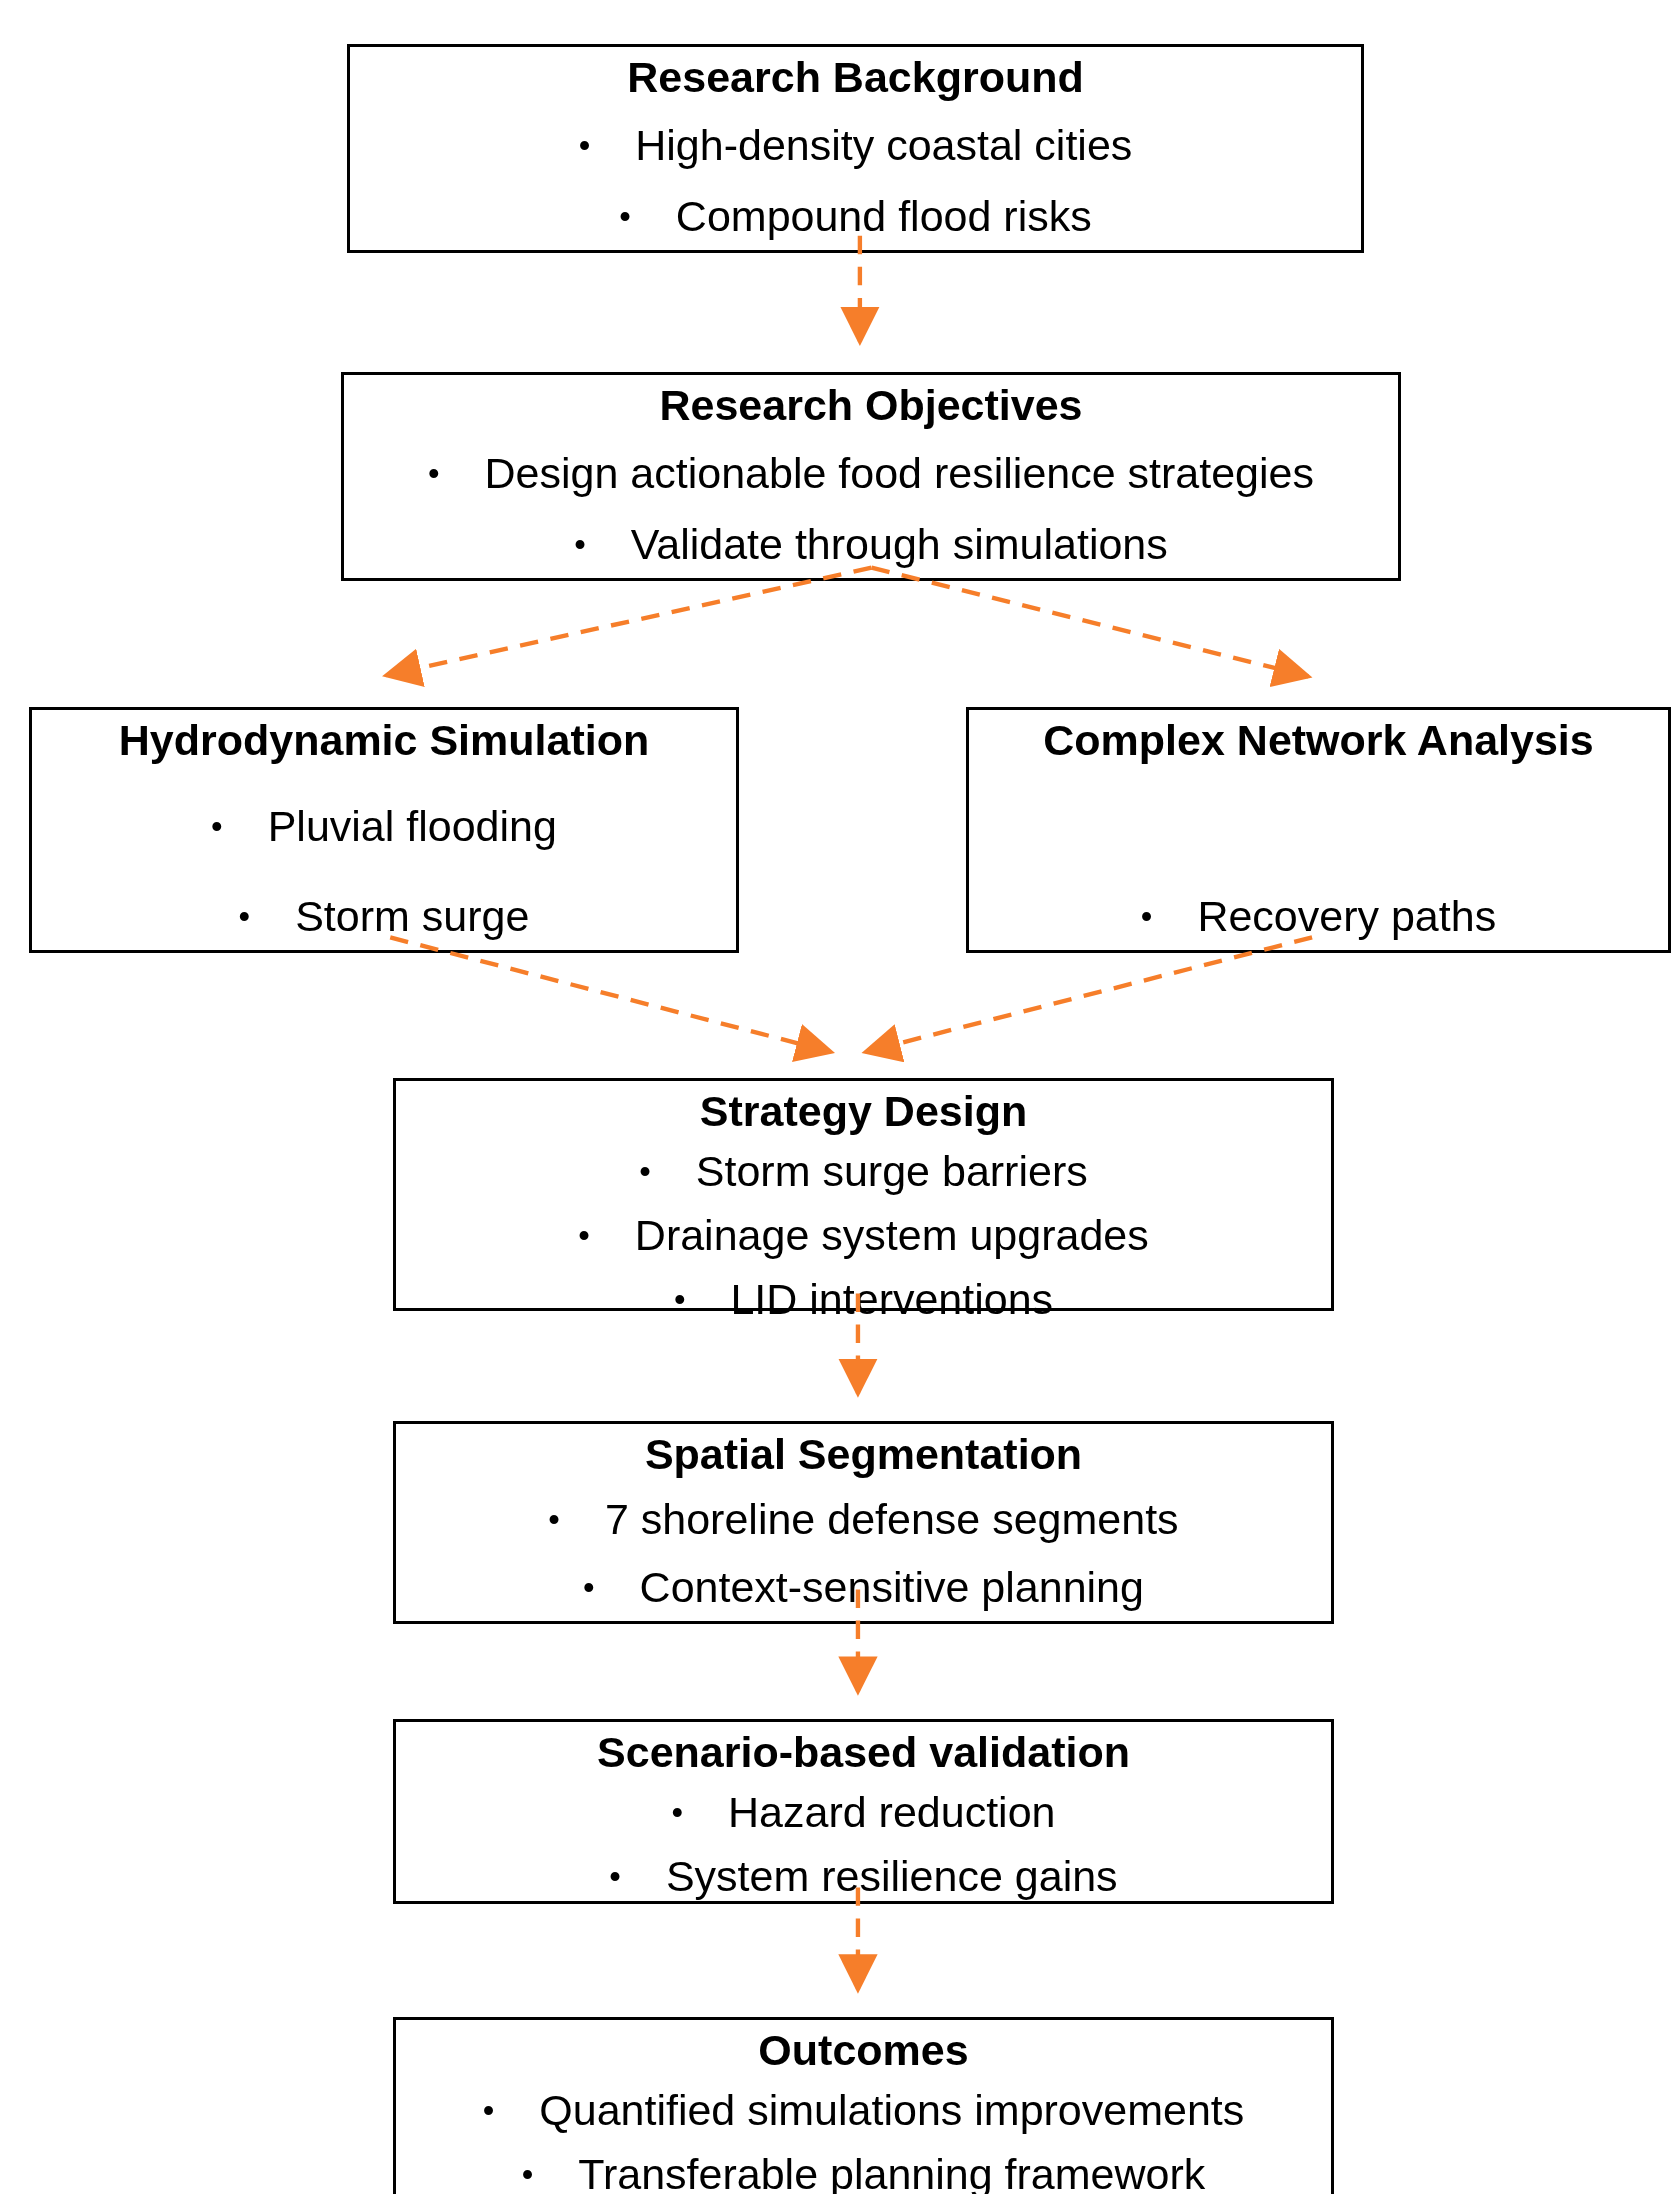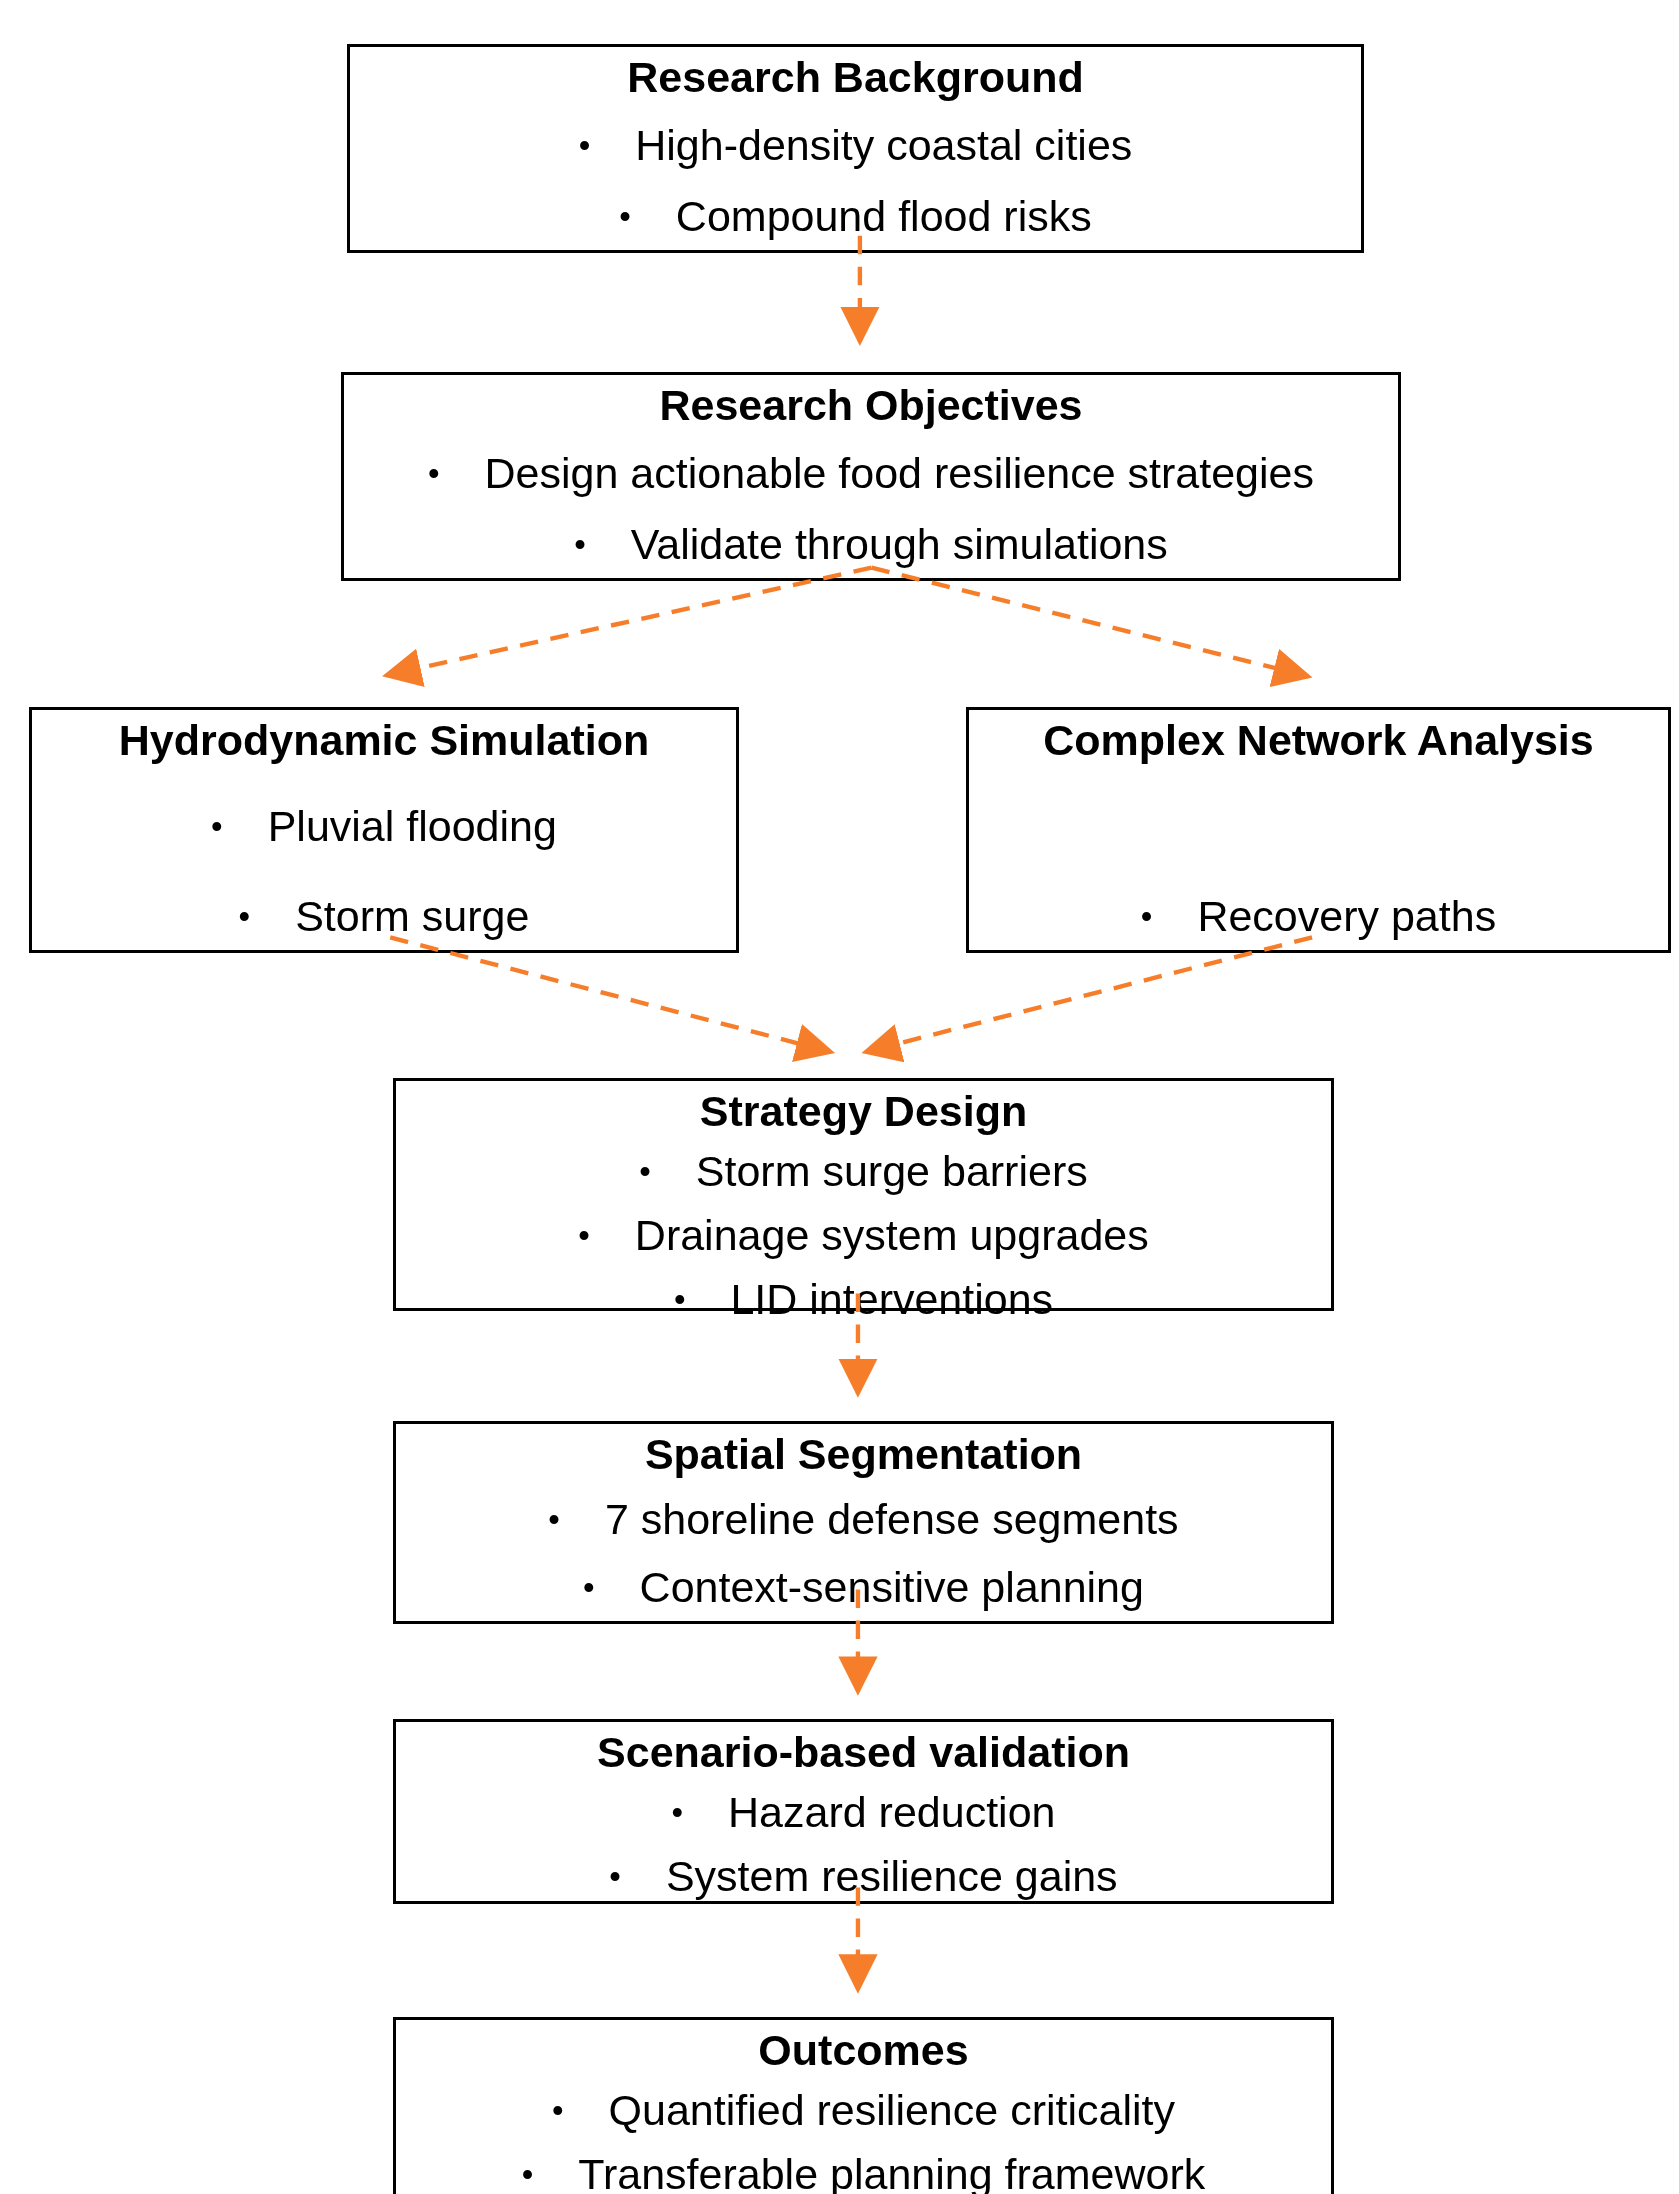--- a/index.html
+++ b/index.html
@@ -107,21 +107,21 @@
   </div>
 
   <div class="box" id="node-scenario-validation">
     <div class="title">Scenario-based validation</div>
     <div class="line"><span class="dot">•</span><span>Hazard reduction</span></div>
     <div class="line"><span class="dot">•</span><span>System resilience gains</span></div>
   </div>
 
   <div class="box" id="node-outcomes">
     <div class="title">Outcomes</div>
-    <div class="line"><span class="dot">•</span><span>Quantified resilience criticality</span></div>
+    <div class="line"><span class="dot">•</span><span>Quantified simulations improvements</span></div>
     <div class="line"><span class="dot">•</span><span>Transferable planning framework</span></div>
   </div>
 
   <svg class="arrow-layer" width="1680" height="2195" viewBox="0 0 1731 2262" xmlns="http://www.w3.org/2000/svg">
     <defs>
       <marker id="ah" markerWidth="9.5" markerHeight="9.5" refX="8" refY="4.5" orient="auto">
         <path d="M0,0 L9,4.5 L0,9 Z" fill="#F67E2A"></path>
       </marker>
     </defs>
     <path class="conn" d="M886,243 L886,352" marker-end="url(#ah)" stroke="#F67E2A"></path>

